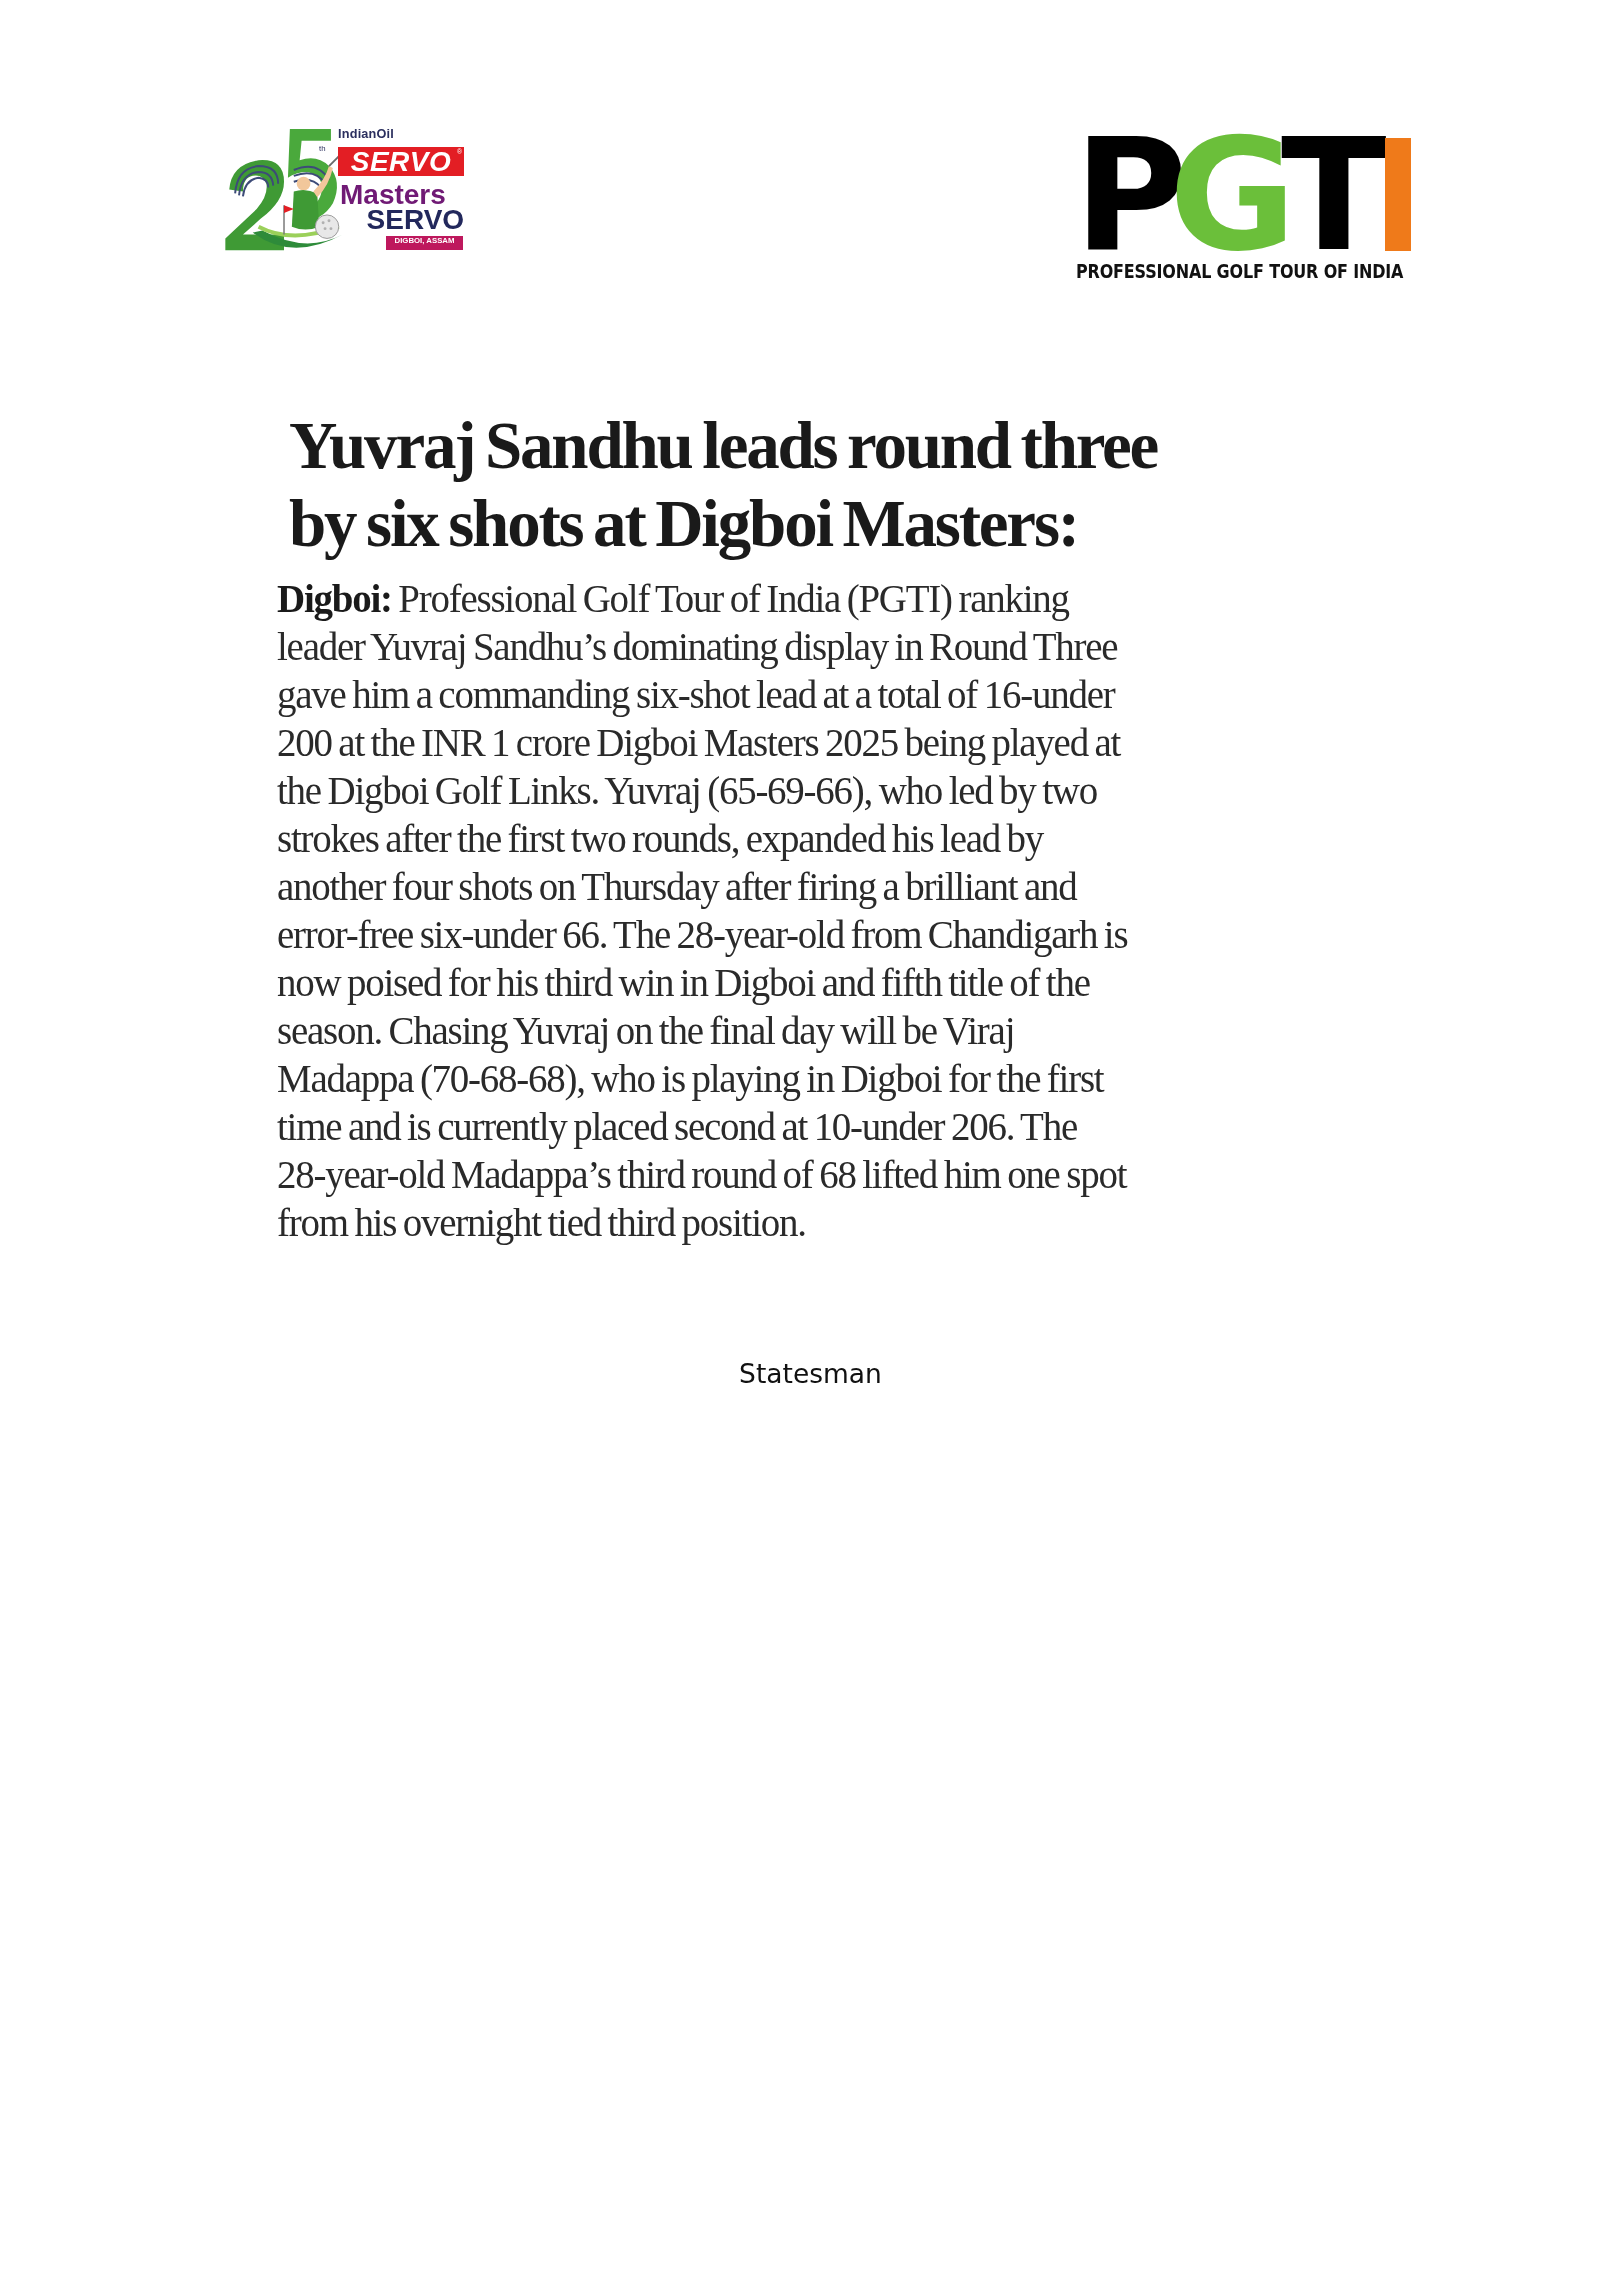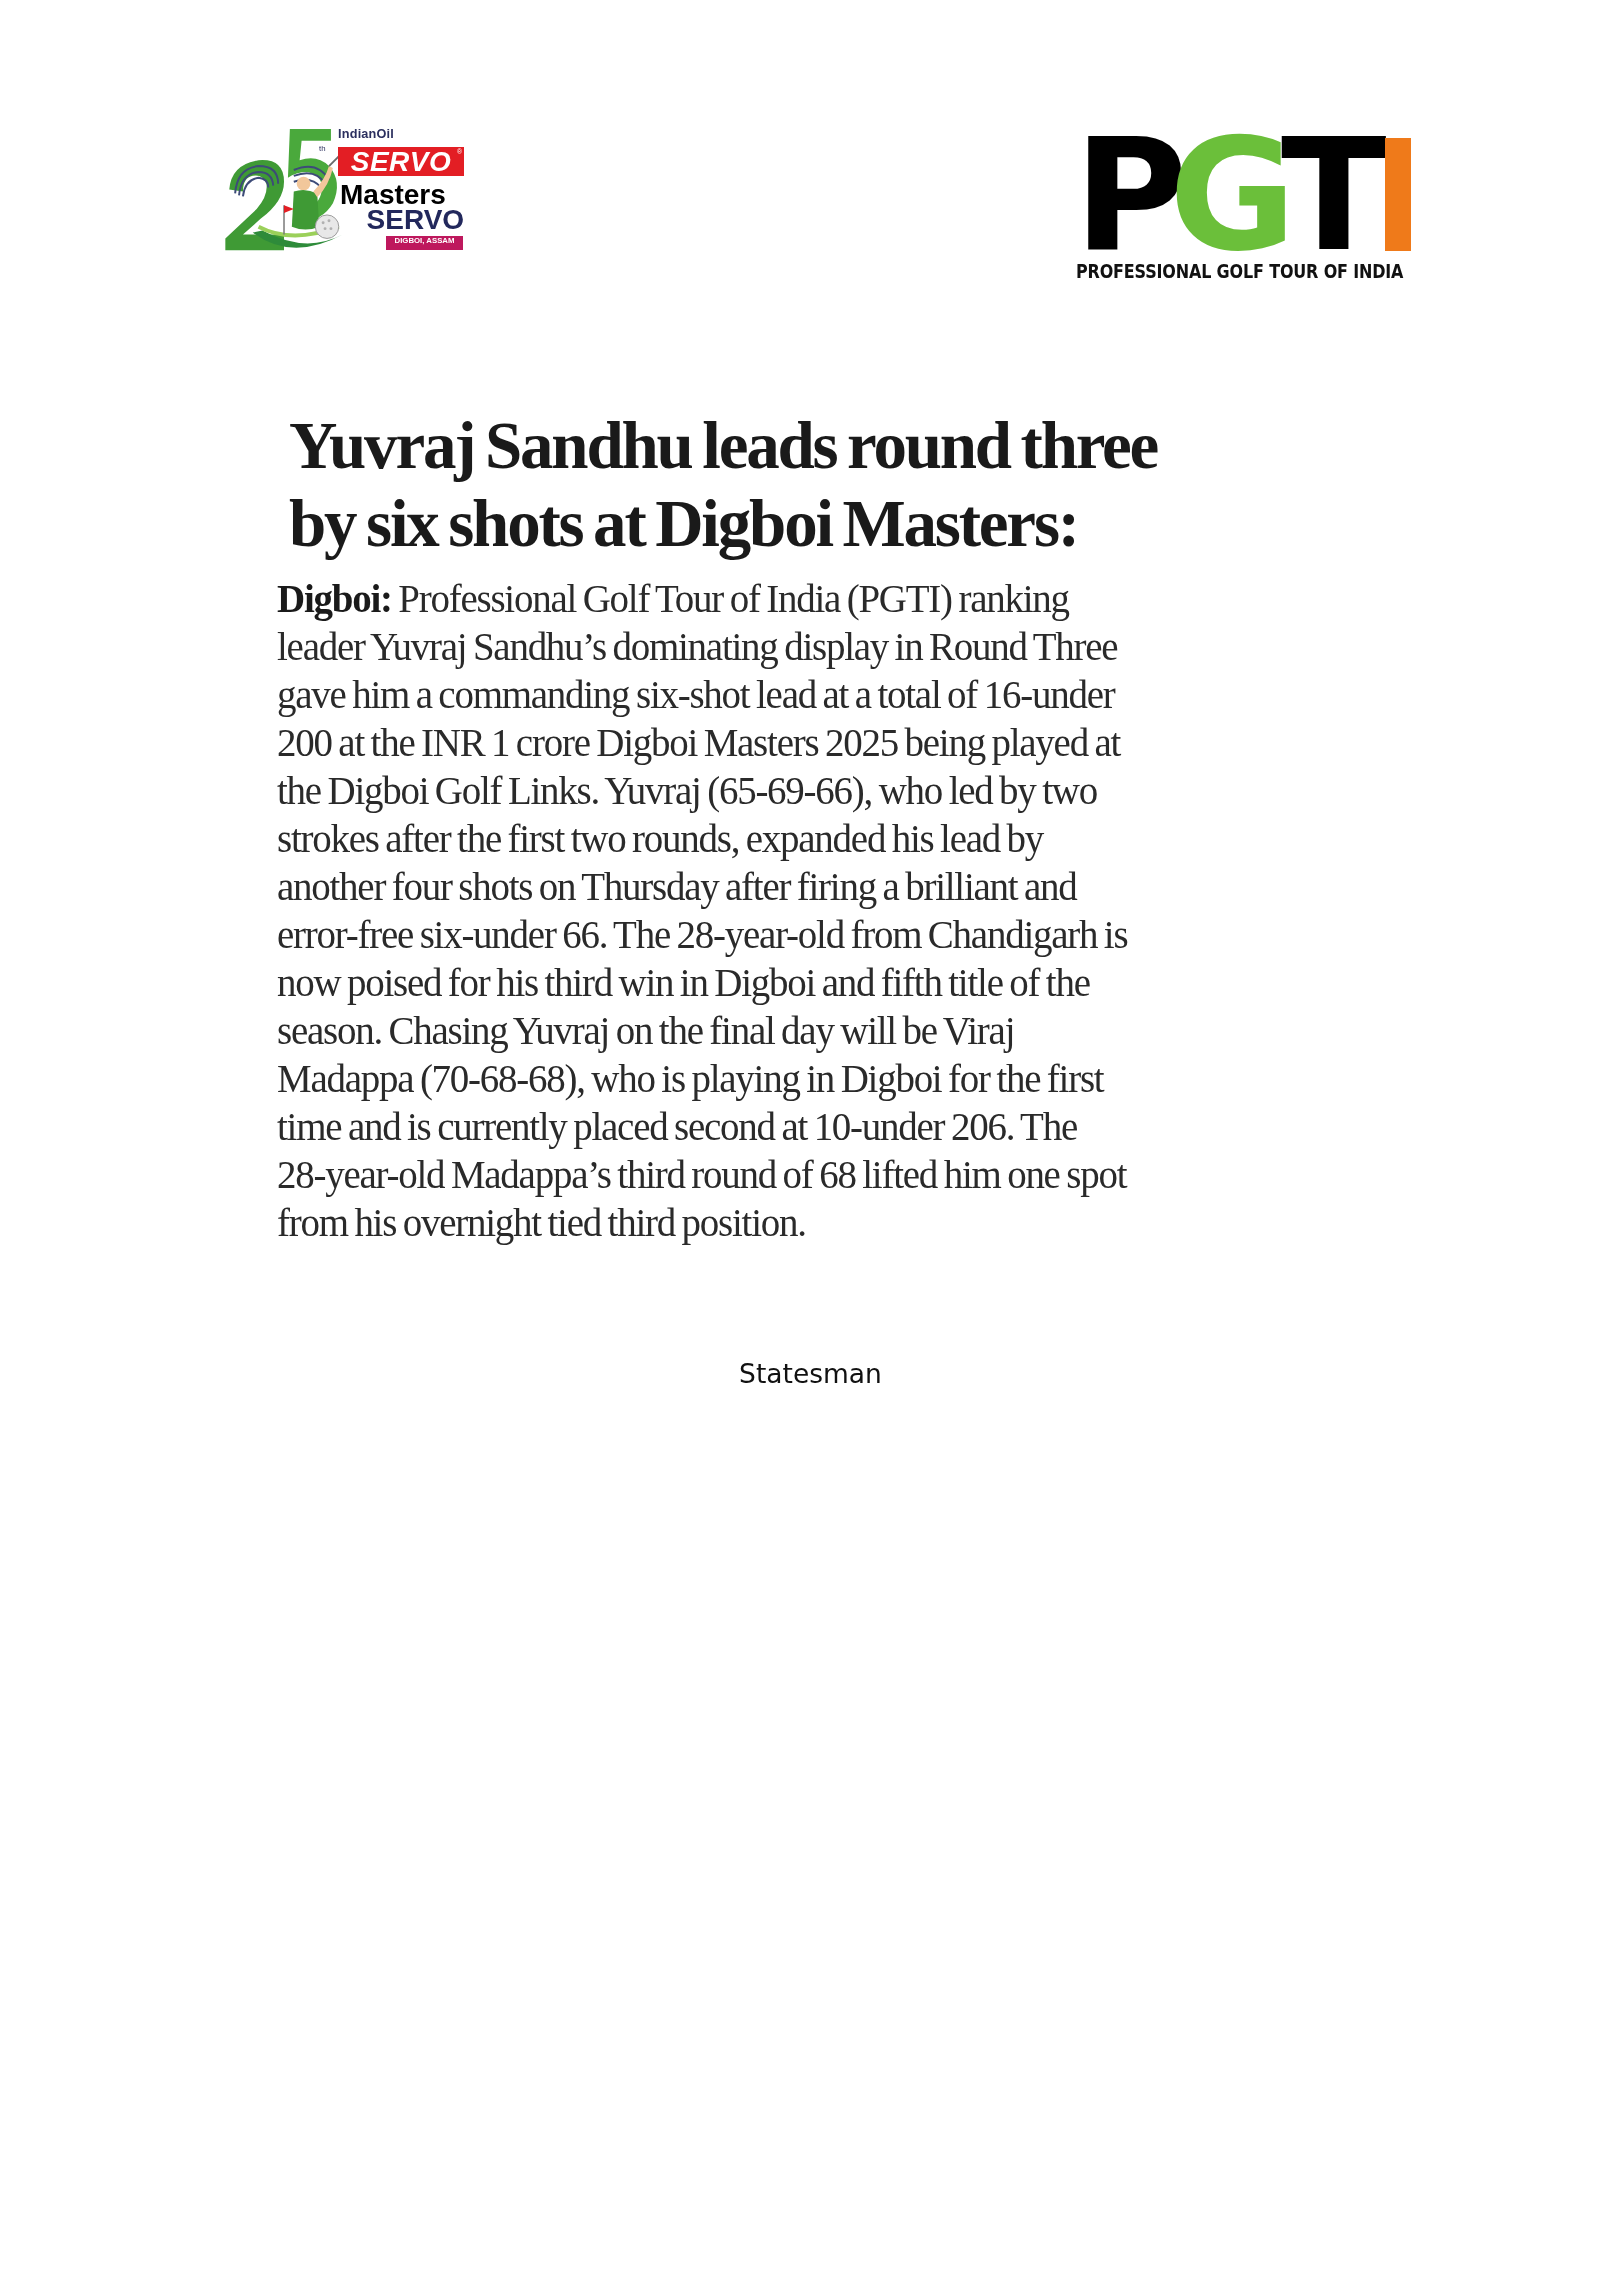--- a/index.html
+++ b/index.html
@@ -7,21 +7,21 @@
 
     
     #event-logo { position: absolute; left: 223px; top: 125px; width: 245px; height: 132px; }
     #event-logo svg { position: absolute; left: 0; top: 0; }
     .logo-text { position: absolute; font-family: "Liberation Sans", sans-serif; white-space: nowrap; }
     #logo-sponsor { left: 115px; top: 2px; font-size: 12.7px; color: #2b2f5e; font-weight: bold; letter-spacing: 0.2px; }
     #logo-th { left: 96px; top: 19px; font-size: 7.8px; color: #2b2f5e; }
     #logo-brand-box { position: absolute; left: 115px; top: 21.6px; width: 126px; height: 29px; background: #e31e24; }
     #logo-brand { position: absolute; left: 0; top: 0; width: 126px; text-align: center; font-family: "Liberation Sans", sans-serif; font-weight: bold; font-style: italic; color: #ffffff; font-size: 28px; line-height: 29px; letter-spacing: 0.5px; }
     #logo-reg { position: absolute; right: 2px; top: 1px; font-size: 6.9px; color: #fff; font-family: "Liberation Sans", sans-serif; }
-    #logo-masters { left: 117px; top: 54px; font-size: 28px; font-weight: bold; color: #000000; line-height: 31px; }
+    #logo-masters { left: 117px; top: 54px; font-size: 28px; font-weight: bold; color: #701a75; line-height: 31px; }
     #logo-golf { right: 3.9px; top: 80px; font-size: 28px; font-weight: bold; color: #22285c; line-height: 29px; }
     #logo-location-box { position: absolute; left: 163px; top: 111px; width: 77px; height: 14px; background: #be185d; }
     #logo-location { position: absolute; left: 0; top: 0; width: 77px; text-align: center; color: #fff; font-size: 7.8px; line-height: 10.8px; font-weight: bold; font-family: "Liberation Sans", sans-serif; }
 
     
     #pgti-logo { position: absolute; left: 1074px; top: 127px; width: 353px; height: 159px; }
     .pgti-letter { position: absolute; top: 0; font-family: "DejaVu Sans", sans-serif; font-weight: bold; font-size: 155px; line-height: 137px; height: 137px; }
     #pgti-p { left: 0; color: #000000; }
     #pgti-g { left: 95px; color: #6bbf3a; }
     #pgti-t { left: 207px; color: #000000; }

